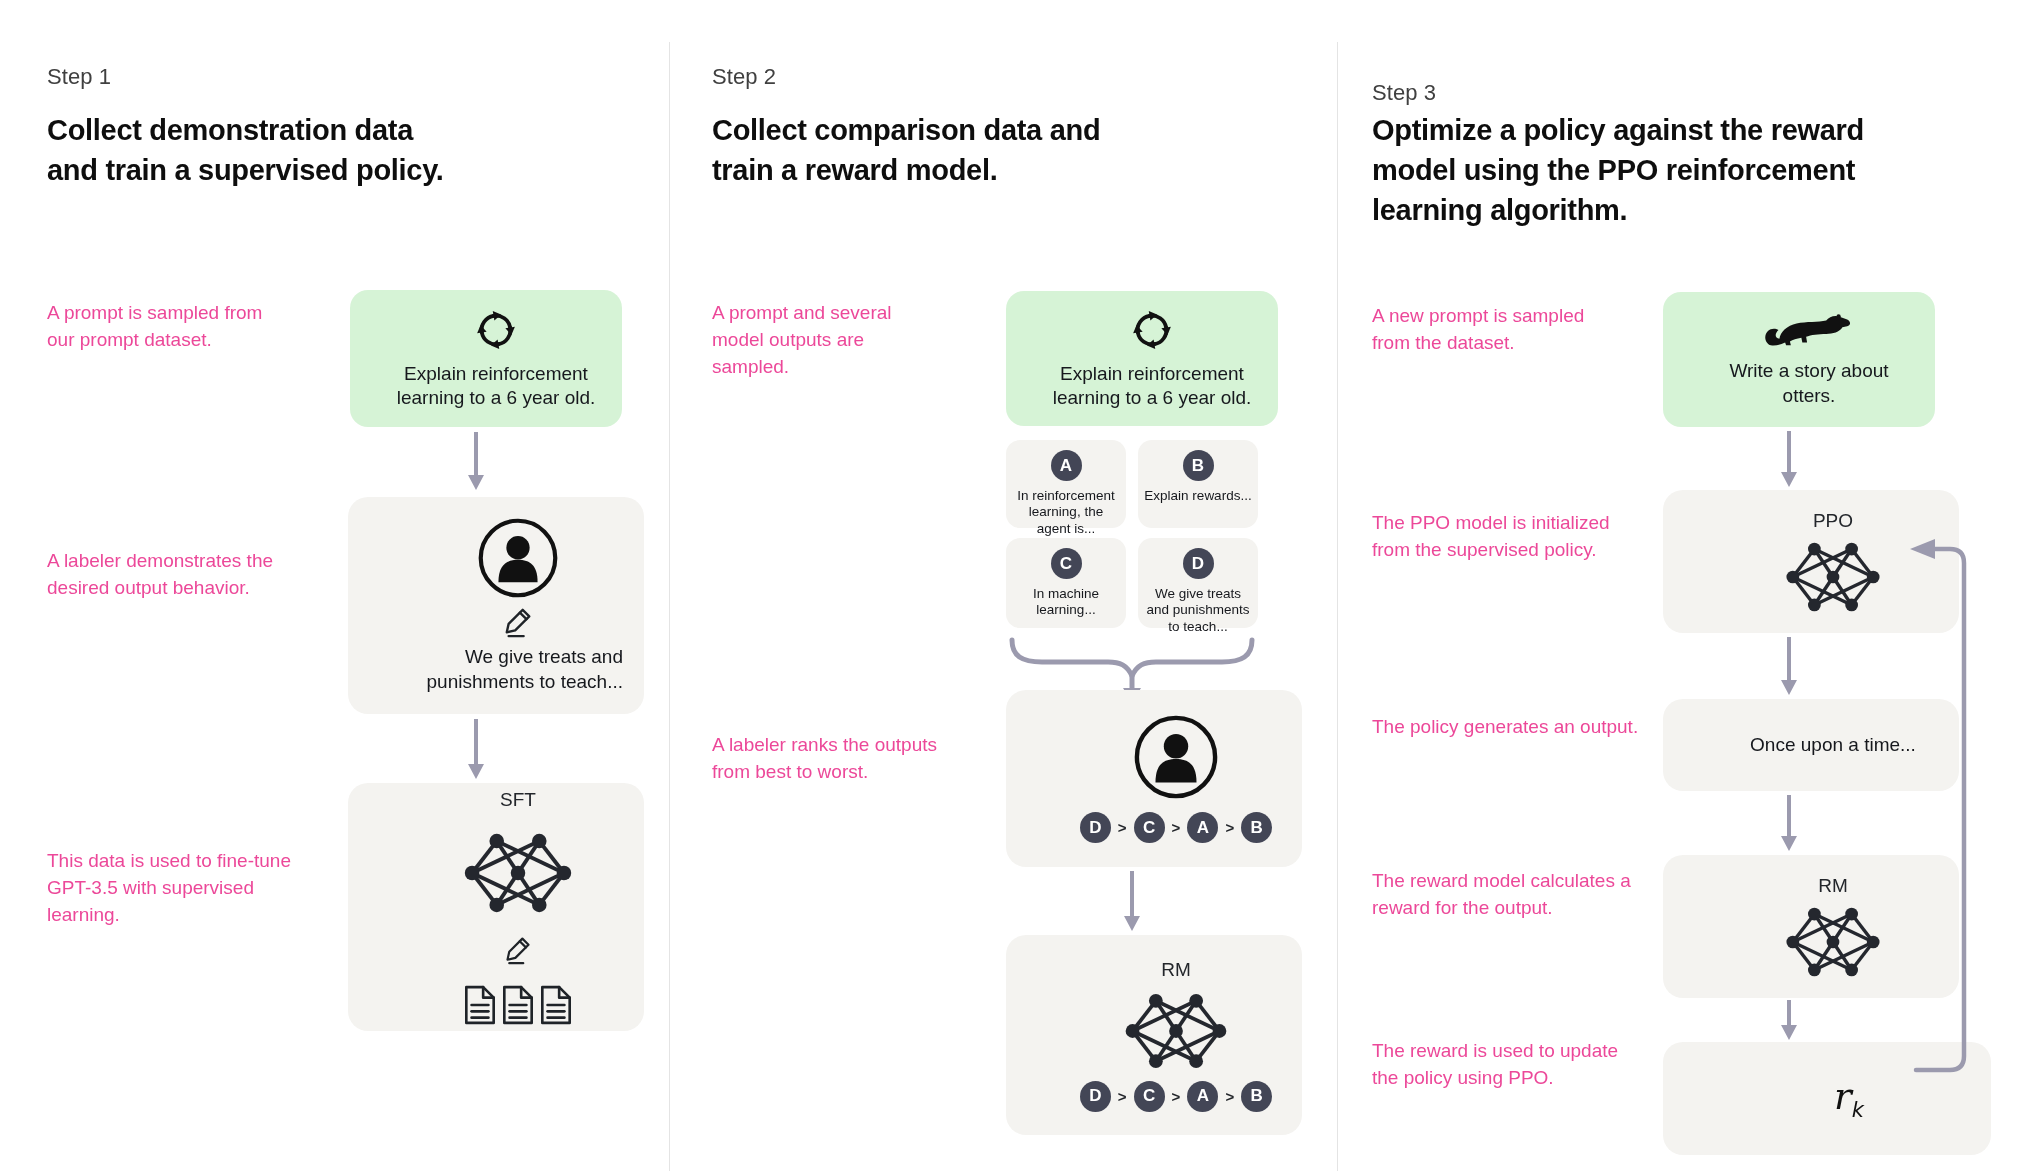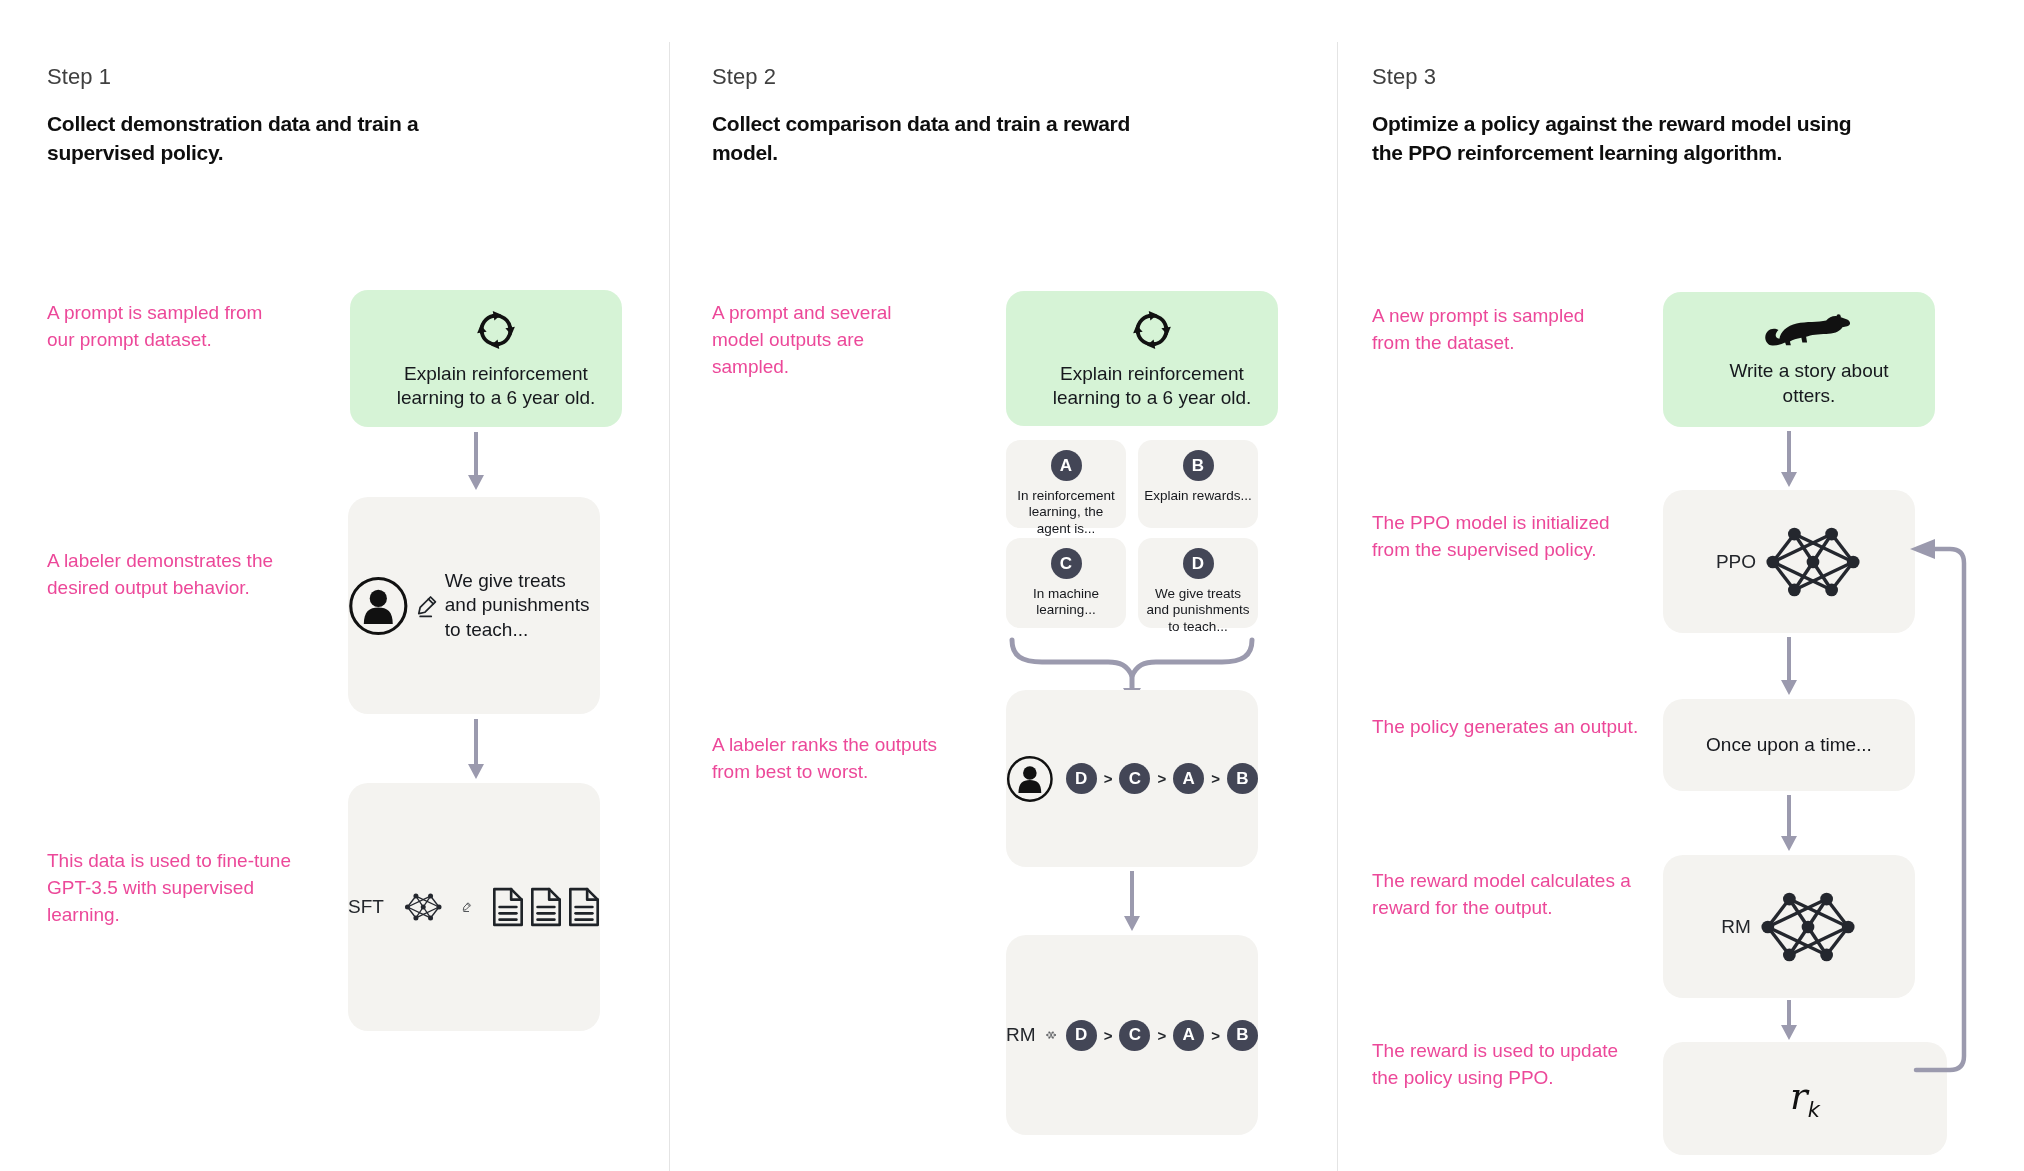--- a/index.html
+++ b/index.html
@@ -2,26 +2,26 @@
 <html><head>
 <meta charset="utf-8">
 <style>
   html,body{margin:0;padding:0;background:#ffffff;}
   .canvas{
     position:relative;width:2024px;height:1171px;background:#ffffff;overflow:hidden;
     font-family:"Liberation Sans","DejaVu Sans",sans-serif;color:#141414;
   }
   .divider{position:absolute;top:42px;bottom:0;width:1px;background:#e4e4e4;}
   .step-label{position:absolute;font-size:22px;color:#404040;letter-spacing:0.1px;}
-  .title{position:absolute;font-size:21px;font-weight:700;color:#0e0e0e;line-height:1.38;letter-spacing:-0.3px;}
+  .title{position:absolute;font-size:29px;font-weight:700;color:#0e0e0e;line-height:1.38;letter-spacing:-0.3px;}
   .caption{position:absolute;font-size:19px;color:#ec4899;line-height:1.41;}
   .gbox{position:absolute;background:#d6f3d6;border-radius:18px;display:flex;flex-direction:column;
         align-items:center;justify-content:center;text-align:center;gap:9px;padding-left:20px;}
-  .card{position:absolute;background:#f4f3f0;border-radius:20px;display:flex;
-        align-items:center;justify-content:center;text-align:left;}
+  .card{position:absolute;background:#f4f3f0;border-radius:20px;display:flex;flex-direction:column;
+        align-items:center;justify-content:center;text-align:right;padding-left:44px;}
   .box-text{font-size:19px;line-height:1.28;color:#16181d;}
   .net-label{font-size:19px;color:#23262b;}
   .ansbox{position:absolute;background:#f4f3f0;border-radius:14px;display:flex;flex-direction:column;
           align-items:center;text-align:center;padding-top:10px;box-sizing:border-box;}
   .ans-text{font-size:13.5px;line-height:1.22;color:#16181d;margin-top:7px;padding:0 6px;}
   .badge{width:31px;height:31px;border-radius:50%;background:#434656;color:#ffffff;font-weight:700;
          font-size:17px;display:flex;align-items:center;justify-content:center;flex:0 0 auto;}
   .rankrow{display:flex;align-items:center;justify-content:center;gap:7px;}
   .rank-sep{color:#23262b;font-weight:700;font-size:15px;}
   .varrow{position:absolute;}
@@ -252,21 +252,21 @@
       <div class="badge">D</div>
       <span class="rank-sep">&gt;</span>
       <div class="badge">C</div>
       <span class="rank-sep">&gt;</span>
       <div class="badge">A</div>
       <span class="rank-sep">&gt;</span>
       <div class="badge">B</div>
     </div>
   </div>
 
-  <div class="step-label" style="left:1372px;top:64px">Step 3</div>
+  <div class="step-label" style="left:1372px;top:80px">Step 3</div>
   <div class="title" style="left:1372px;top:110px;width:510px">Optimize a policy against the reward model using the PPO reinforcement learning algorithm.</div>
 
   <div class="caption" style="left:1372px;top:303px;width:225px">A new prompt is sampled from the dataset.</div>
   <div class="caption" style="left:1372px;top:510px;width:260px">The PPO model is initialized from the supervised policy.</div>
   <div class="caption" style="left:1372px;top:714px;width:285px">The policy generates an output.</div>
   <div class="caption" style="left:1372px;top:868px;width:270px">The reward model calculates a reward for the output.</div>
   <div class="caption" style="left:1372px;top:1038px;width:255px">The reward is used to update the policy using PPO.</div>
 
   <div class="gbox" style="left:1663px;top:292px;width:252px;height:135px;gap:6px">
     <svg width="92" height="42" viewBox="0 0 96 44">

